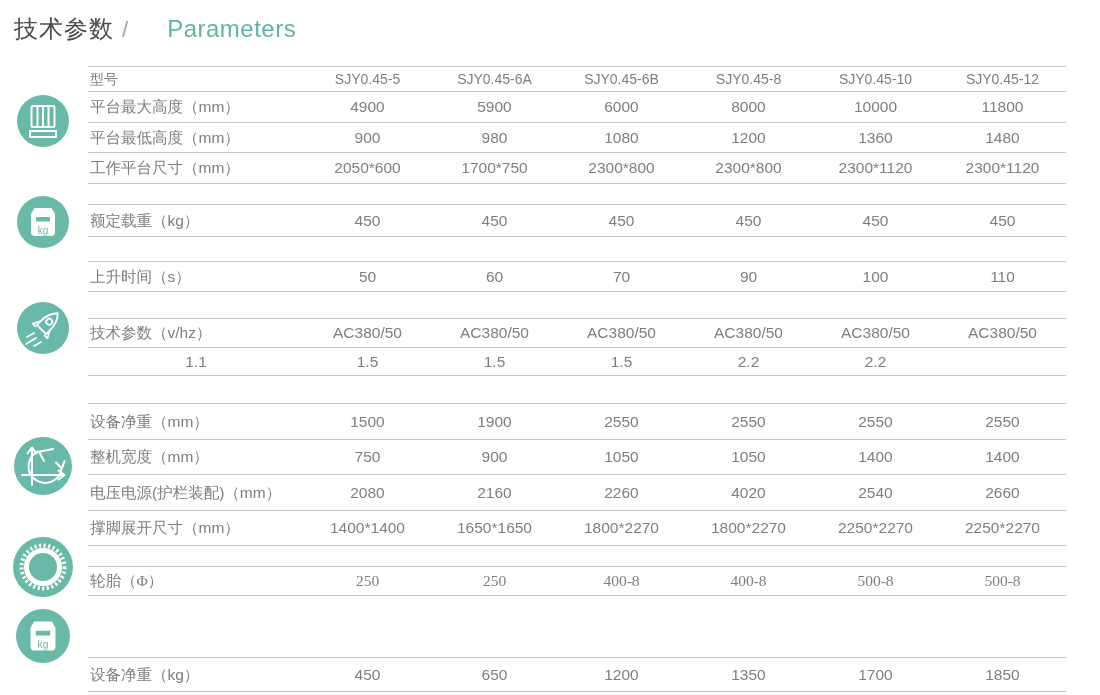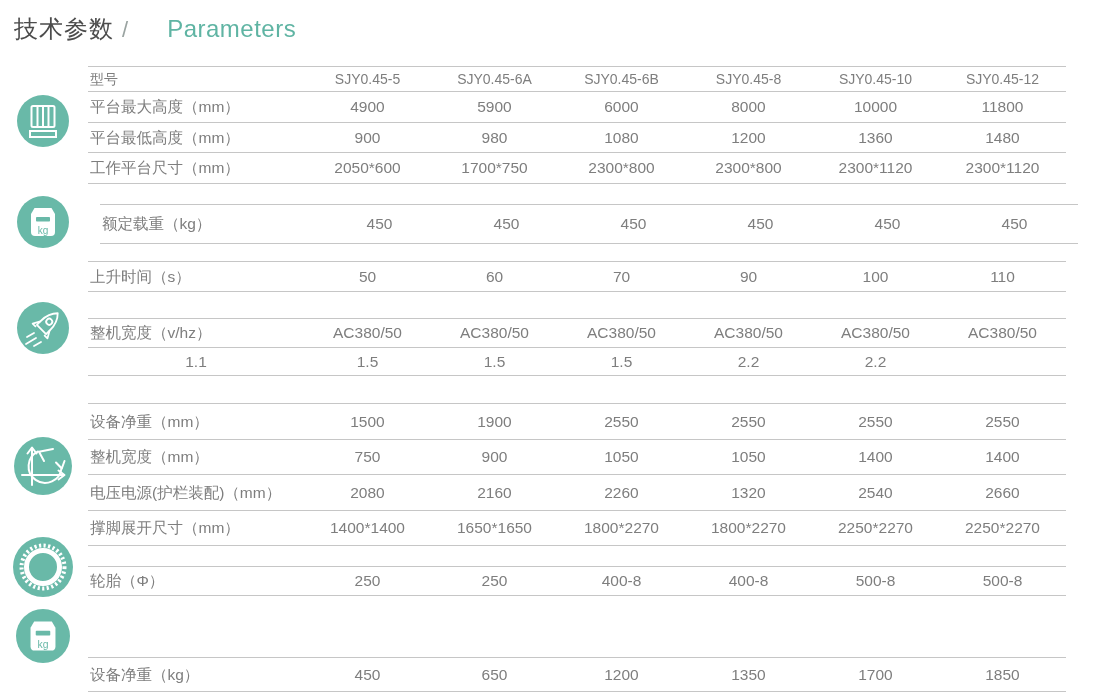--- a/index.html
+++ b/index.html
@@ -142,21 +142,21 @@
         <div class="row">
           <span class="label">工作平台尺寸（mm）</span>
           <span class="val">2050*600</span>
           <span class="val">1700*750</span>
           <span class="val">2300*800</span>
           <span class="val">2300*800</span>
           <span class="val">2300*1120</span>
           <span class="val">2300*1120</span>
         </div>
       </div>
-      <div class="block" style="top: 204px; height: 40px; margin-left: 12px;">
+      <div class="block" style="top: 204px; height: 33px;">
         <div class="row">
           <span class="label">额定载重（kg）</span>
           <span class="val">450</span>
           <span class="val">450</span>
           <span class="val">450</span>
           <span class="val">450</span>
           <span class="val">450</span>
           <span class="val">450</span>
         </div>
       </div>
@@ -166,21 +166,21 @@
           <span class="val">50</span>
           <span class="val">60</span>
           <span class="val">70</span>
           <span class="val">90</span>
           <span class="val">100</span>
           <span class="val">110</span>
         </div>
       </div>
       <div class="block" style="top: 318px; height: 58px;">
         <div class="row">
-          <span class="label">整机宽度（v/hz）</span>
+          <span class="label">技术参数（v/hz）</span>
           <span class="val">AC380/50</span>
           <span class="val">AC380/50</span>
           <span class="val">AC380/50</span>
           <span class="val">AC380/50</span>
           <span class="val">AC380/50</span>
           <span class="val">AC380/50</span>
         </div>
         <div class="row">
           <span class="val">1.1</span>
           <span class="val">1.5</span>
@@ -207,35 +207,35 @@
           <span class="val">1050</span>
           <span class="val">1050</span>
           <span class="val">1400</span>
           <span class="val">1400</span>
         </div>
         <div class="row">
           <span class="label">电压电源(护栏装配)（mm）</span>
           <span class="val">2080</span>
           <span class="val">2160</span>
           <span class="val">2260</span>
-          <span class="val">1320</span>
+          <span class="val">4020</span>
           <span class="val">2540</span>
           <span class="val">2660</span>
         </div>
         <div class="row">
           <span class="label">撑脚展开尺寸（mm）</span>
           <span class="val">1400*1400</span>
           <span class="val">1650*1650</span>
           <span class="val">1800*2270</span>
           <span class="val">1800*2270</span>
           <span class="val">2250*2270</span>
           <span class="val">2250*2270</span>
         </div>
       </div>
-      <div class="block" style="top: 566px; height: 30px;">
+      <div class="block" style="top: 566px; height: 30px; font-family: Liberation Serif, serif;">
         <div class="row">
           <span class="label">轮胎（Φ）</span>
           <span class="val">250</span>
           <span class="val">250</span>
           <span class="val">400-8</span>
           <span class="val">400-8</span>
           <span class="val">500-8</span>
           <span class="val">500-8</span>
         </div>
       </div>

